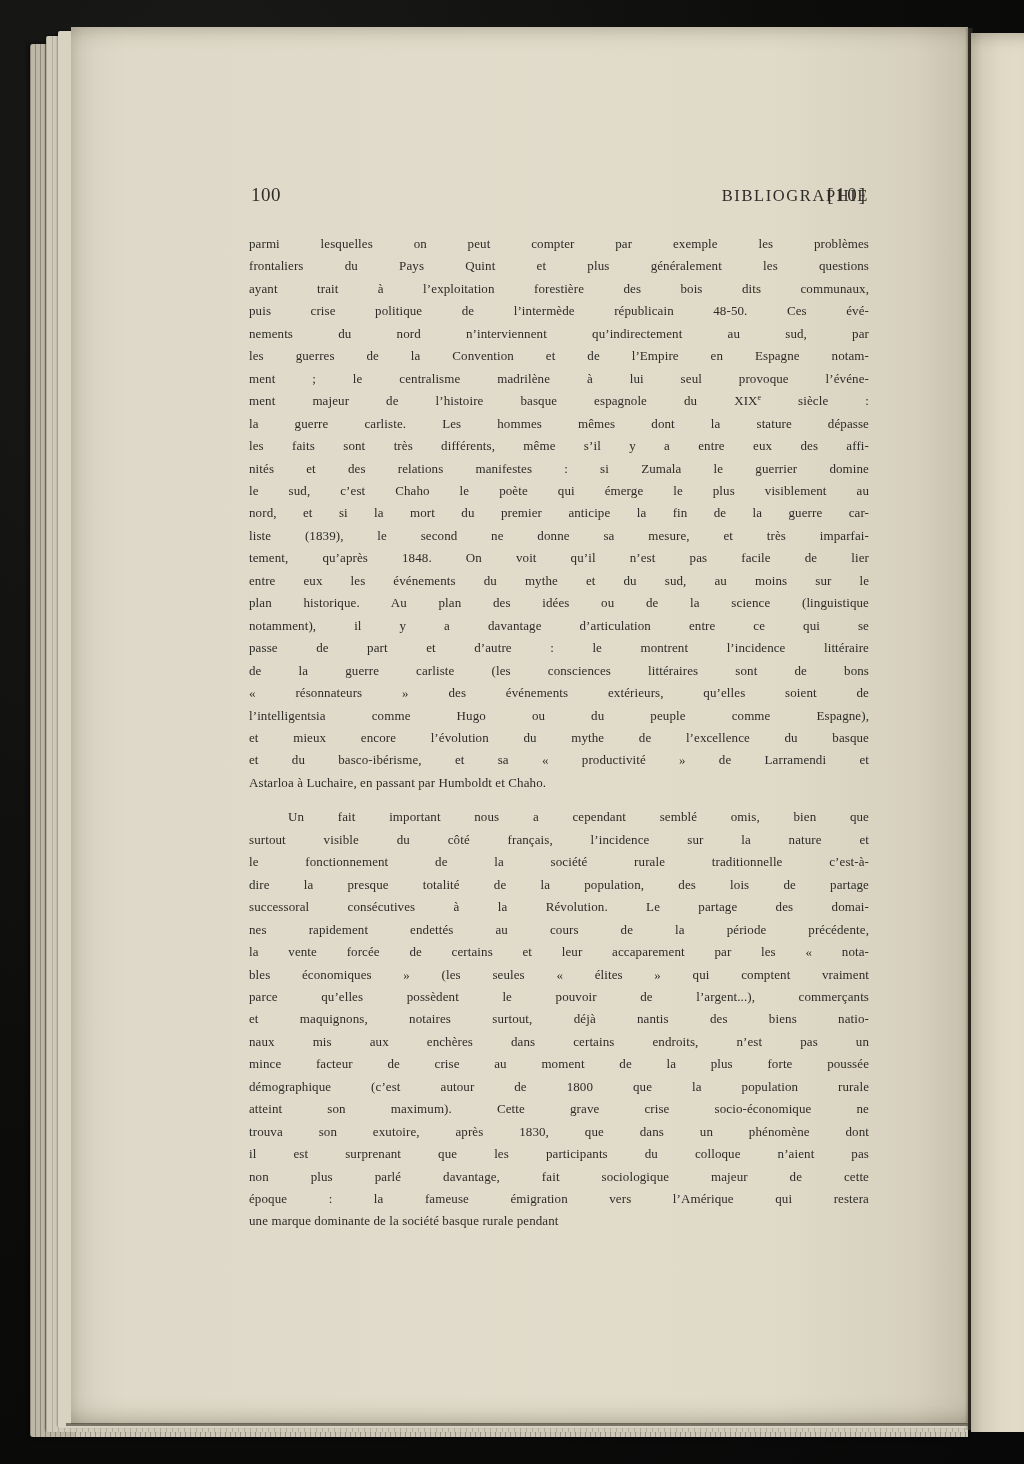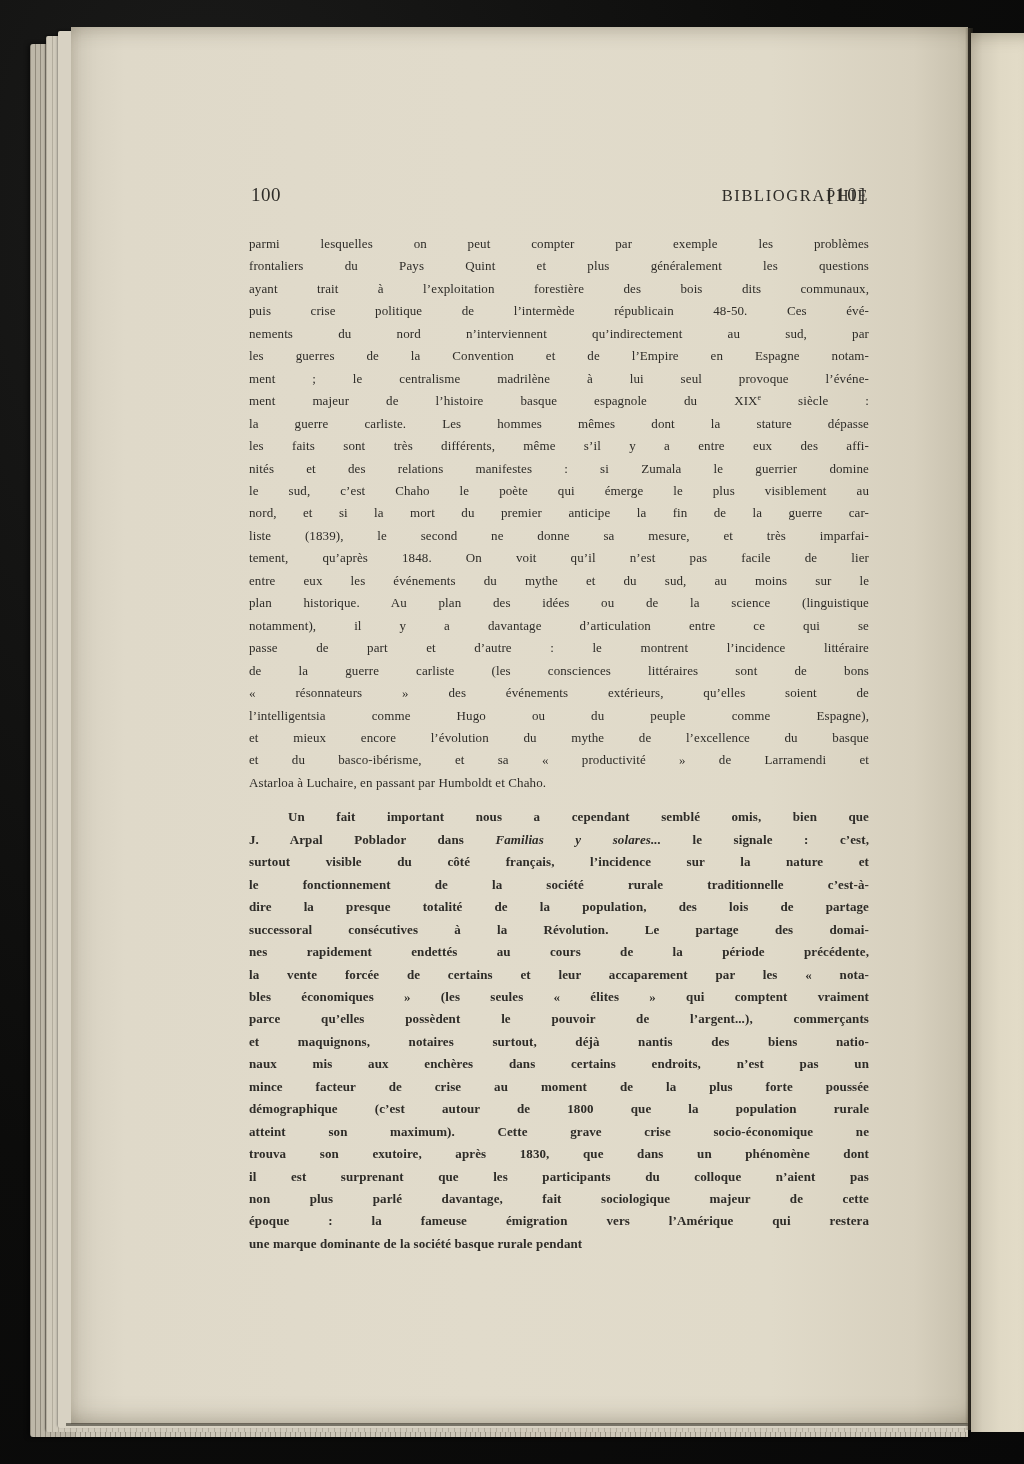--- a/index.html
+++ b/index.html
@@ -91,21 +91,21 @@
   }
   .reference-number { position: absolute; right: 2px; top: 0; letter-spacing: 2px; }
 
   .body-text {
     margin-top: 26px;
     font-size: 13px;
     line-height: 22.45px;
     letter-spacing: .1px;
   }
   .para { margin: 0; }
-  .para + .para { margin-top: 12px; font-weight: bold; }
+  .para + .para { margin-top: 12px; }
   .line {
     text-align: justify;
     text-align-last: justify;
     hyphens: none;
   }
   .para .line:last-child { text-align-last: left; }
   .para.indent .line:first-child { text-indent: 39px; }
   .line em { font-style: italic; }
   .line sup { font-size: .6em; vertical-align: super; line-height: 0; }
 </style>
@@ -152,21 +152,20 @@
           <div class="line"><span>passe de part et d’autre : le montrent l’incidence littéraire</span></div>
           <div class="line"><span>de la guerre carliste (les consciences littéraires sont de bons</span></div>
           <div class="line"><span>« résonnateurs » des événements extérieurs, qu’elles soient de</span></div>
           <div class="line"><span>l’intelligentsia comme Hugo ou du peuple comme Espagne),</span></div>
           <div class="line"><span>et mieux encore l’évolution du mythe de l’excellence du basque</span></div>
           <div class="line"><span>et du basco-ibérisme, et sa « productivité » de Larramendi et</span></div>
           <div class="line"><span>Astarloa à Luchaire, en passant par Humboldt et Chaho.</span></div>
         </div>
         <div class="para indent">
           <div class="line"><span>Un fait important nous a cependant semblé omis, bien que</span></div>
-          <div class="line"><span>J. Arpal Poblador dans </span><em>Familias y solares...</em><span> le signale : c’est,</span></div>
           <div class="line"><span>surtout visible du côté français, l’incidence sur la nature et</span></div>
           <div class="line"><span>le fonctionnement de la société rurale traditionnelle c’est-à-</span></div>
           <div class="line"><span>dire la presque totalité de la population, des lois de partage</span></div>
           <div class="line"><span>successoral consécutives à la Révolution. Le partage des domai-</span></div>
           <div class="line"><span>nes rapidement endettés au cours de la période précédente,</span></div>
           <div class="line"><span>la vente forcée de certains et leur accaparement par les « nota-</span></div>
           <div class="line"><span>bles économiques » (les seules « élites » qui comptent vraiment</span></div>
           <div class="line"><span>parce qu’elles possèdent le pouvoir de l’argent...), commerçants</span></div>
           <div class="line"><span>et maquignons, notaires surtout, déjà nantis des biens natio-</span></div>
           <div class="line"><span>naux mis aux enchères dans certains endroits, n’est pas un</span></div>

